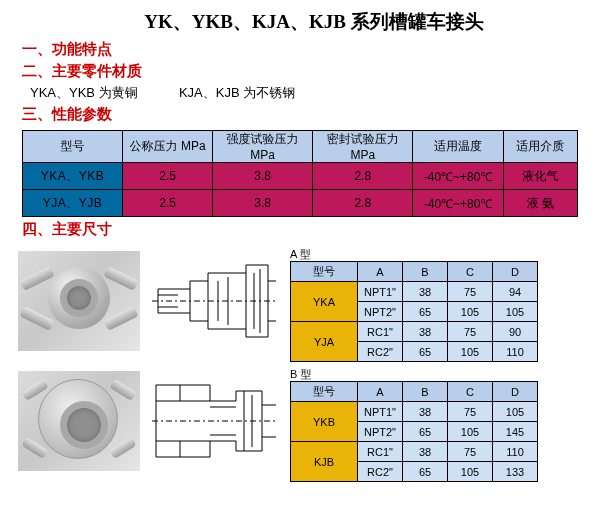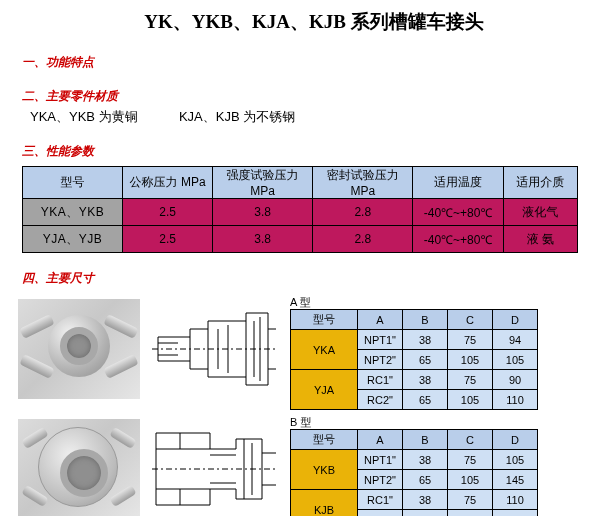--- a/index.html
+++ b/index.html
@@ -26,25 +26,24 @@
     font-weight: bold;
     font-family: "Liberation Serif", serif;
     letter-spacing: 0px;
     padding-top: 9px;
     padding-bottom: 2px;
     margin-left: 28px;
   }
   .section-head {
     color: #cc0000;
     font-weight: bold;
-    font-size: 12px;
+    font-size: 15px;
     margin-left: 22px;
-    margin-top: 17px;
-    font-family: "Liberation Sans", sans-serif;
-    font-style: italic;
+    margin-top: 3px;
+    font-family: "Liberation Sans", sans-serif;
   }
   .para {
     font-size: 13px;
     line-height: 19px;
     margin: 2px 14px 0 14px;
     text-align: justify;
     font-family: "Liberation Sans", sans-serif;
   }
   .para.indent {
     text-indent: 26px;
@@ -74,21 +73,21 @@
     font-weight: normal;
   }
   table.perf thead th {
     background: #b9ceea;
     height: 24px;
   }
   table.perf tbody td {
     background: #be185d;
   }
   table.perf tbody td:first-child {
-    background: #a3a3a3;
+    background: #0369a1;
   }
   table.perf .yka { letter-spacing: 0.5px; }
   
   .dim-area {
     position: relative;
     margin-top: 8px;
     height: 246px;
   }
   .photo {
     position: absolute;

